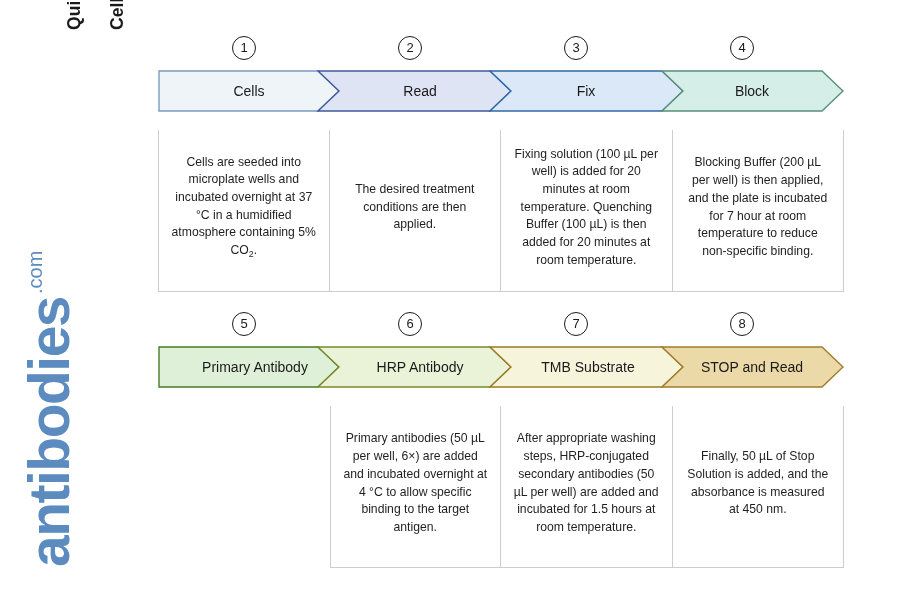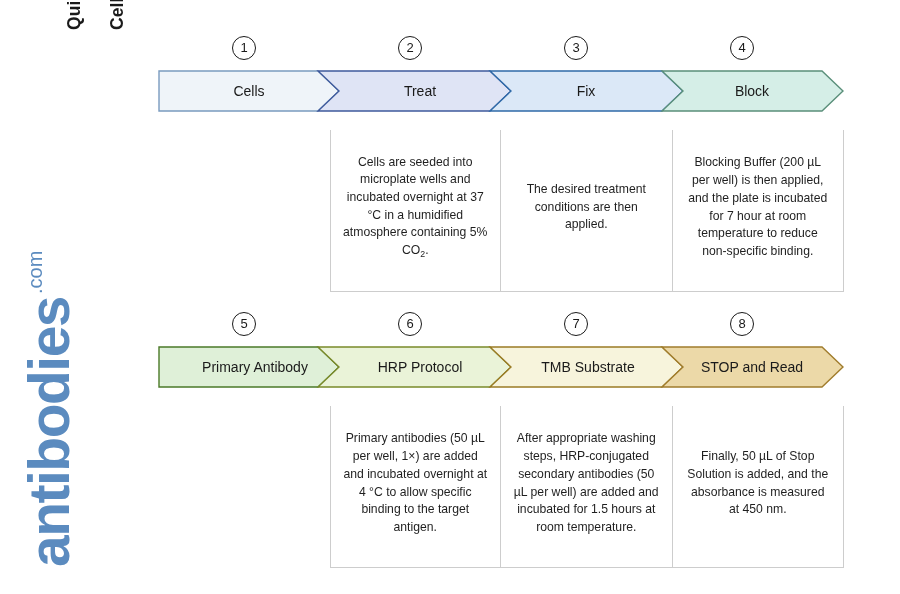--- a/index.html
+++ b/index.html
@@ -191,35 +191,38 @@
     <svg width="686" height="42" viewBox="0 0 686 42" style="position:absolute;top:0;left:0">
       <polygon id="cv1" points="1,1 160,1 181,21 160,41 1,41" fill="#eff4f9" stroke="#7a9bbf" stroke-width="1.4"></polygon>
       <polygon id="cv2" points="160,1 332,1 353,21 332,41 160,41 181,21" fill="#dfe4f5" stroke="#3f5a9c" stroke-width="1.4"></polygon>
       <polygon id="cv3" points="332,1 504,1 525,21 504,41 332,41 353,21" fill="#dbe8f7" stroke="#2f6aa8" stroke-width="1.4"></polygon>
       <polygon id="cv4" points="504,1 664,1 685,21 664,41 504,41 525,21" fill="#d5eee7" stroke="#5a8f7a" stroke-width="1.4"></polygon>
     </svg>
     <div class="chevron" style="left:0px;width:176px">
         <span class="chev-label">Cells</span>
       </div>
     <div class="chevron" style="left:176px;width:166px">
-        <span class="chev-label">Treat</span>
+        <span class="chev-label">Read</span>
       </div>
     <div class="chevron" style="left:508px;width:166px">
         <span class="chev-label">Block</span>
       </div>
     <div class="chevron" style="left:342px;width:166px">
         <span class="chev-label">Fix</span>
       </div>
   </div>
   <div class="cards-band">
     <div class="card">
         <div class="card-text">Cells are seeded into microplate wells and incubated overnight at 37 °C in a humidified atmosphere containing 5% CO<sub>2</sub>.</div>
       </div>
     <div class="card">
         <div class="card-text">The desired treatment conditions are then applied.</div>
+      </div>
+    <div class="card">
+        <div class="card-text">Fixing solution (100 µL per well) is added for 20 minutes at room temperature. Quenching Buffer (100 µL) is then added for 20 minutes at room temperature.</div>
       </div>
     <div class="card">
         <div class="card-text">Blocking Buffer (200 µL per well) is then applied, and the plate is incubated for 7 hour at room temperature to reduce non-specific binding.</div>
       </div>
   </div>
 </div>
 
 <div class="flow-row" id="row-2">
   <div class="step-numbers">
     <div class="step-num-circle" style="left:74px">5</div>
@@ -231,32 +234,32 @@
     <svg width="686" height="42" viewBox="0 0 686 42" style="position:absolute;top:0;left:0">
       <polygon id="cv5" points="1,1 160,1 181,21 160,41 1,41" fill="#dff0d8" stroke="#4b7a28" stroke-width="1.4"></polygon>
       <polygon id="cv6" points="160,1 332,1 353,21 332,41 160,41 181,21" fill="#eaf3d8" stroke="#7a8a2a" stroke-width="1.4"></polygon>
       <polygon id="cv7" points="332,1 504,1 525,21 504,41 332,41 353,21" fill="#f7f4dc" stroke="#9a7b24" stroke-width="1.4"></polygon>
       <polygon id="cv8" points="504,1 664,1 685,21 664,41 504,41 525,21" fill="#ecd9a8" stroke="#a07c2c" stroke-width="1.4"></polygon>
     </svg>
     <div class="chevron" style="left:6px;width:176px">
         <span class="chev-label">Primary Antibody</span>
       </div>
     <div class="chevron" style="left:176px;width:166px">
-        <span class="chev-label">HRP Protocol</span>
+        <span class="chev-label">HRP Antibody</span>
       </div>
     <div class="chevron" style="left:344px;width:166px">
         <span class="chev-label">TMB Substrate</span>
       </div>
     <div class="chevron" style="left:508px;width:166px">
         <span class="chev-label">STOP and Read</span>
       </div>
   </div>
   <div class="cards-band">
     <div class="card">
-        <div class="card-text">Primary antibodies (50 µL per well, 1×) are added and incubated overnight at 4 °C to allow specific binding to the target antigen.</div>
+        <div class="card-text">Primary antibodies (50 µL per well, 6×) are added and incubated overnight at 4 °C to allow specific binding to the target antigen.</div>
       </div>
     <div class="card">
         <div class="card-text">After appropriate washing steps, HRP-conjugated secondary antibodies (50 µL per well) are added and incubated for 1.5 hours at room temperature.</div>
       </div>
     <div class="card">
         <div class="card-text">Finally, 50 µL of Stop Solution is added, and the absorbance is measured at 450 nm.</div>
       </div>
   </div>
 </div>
 

